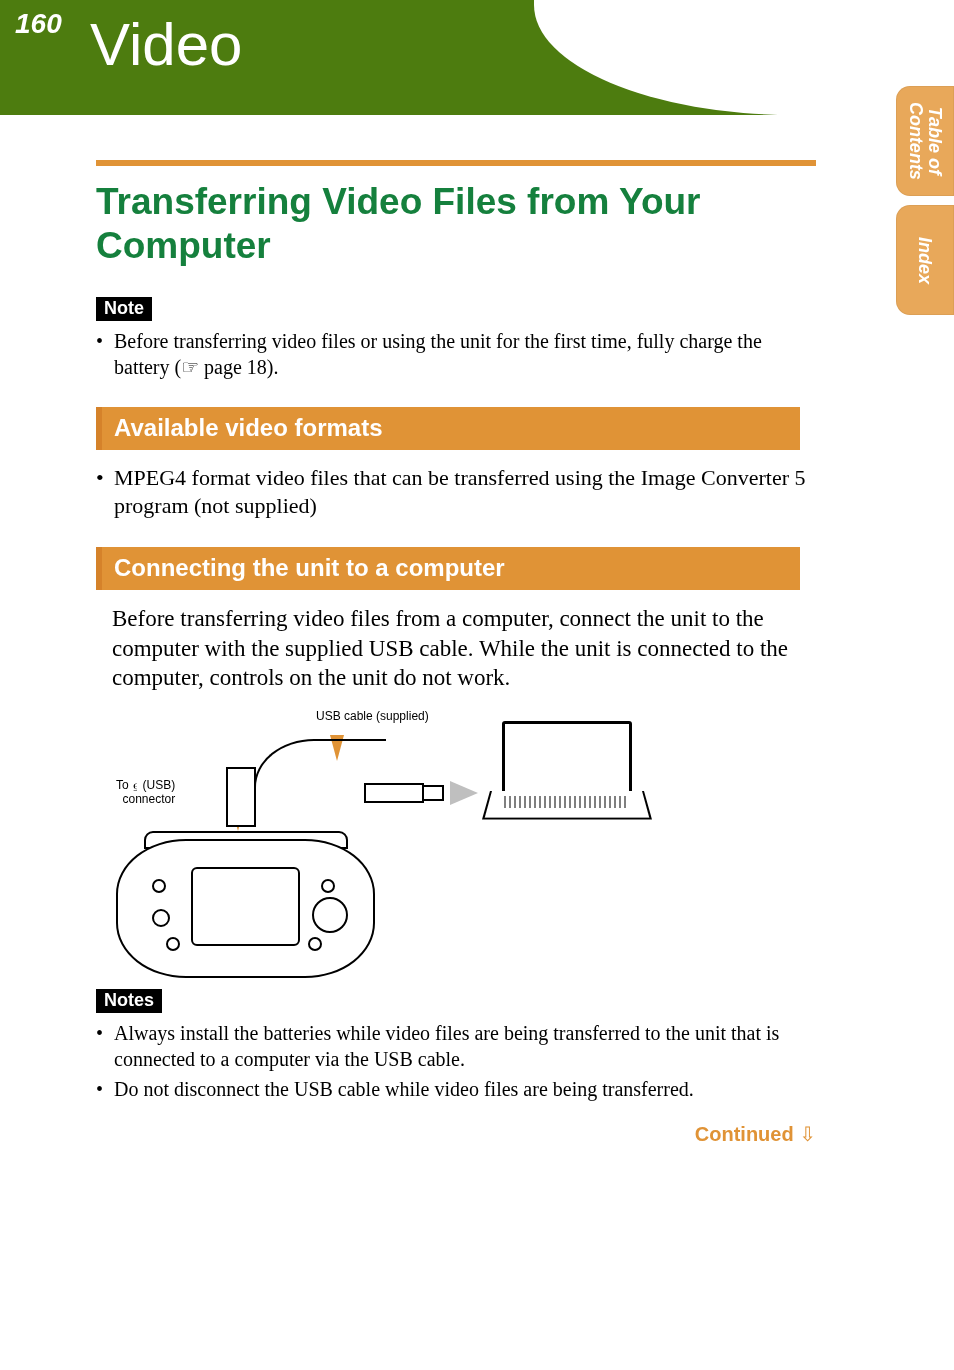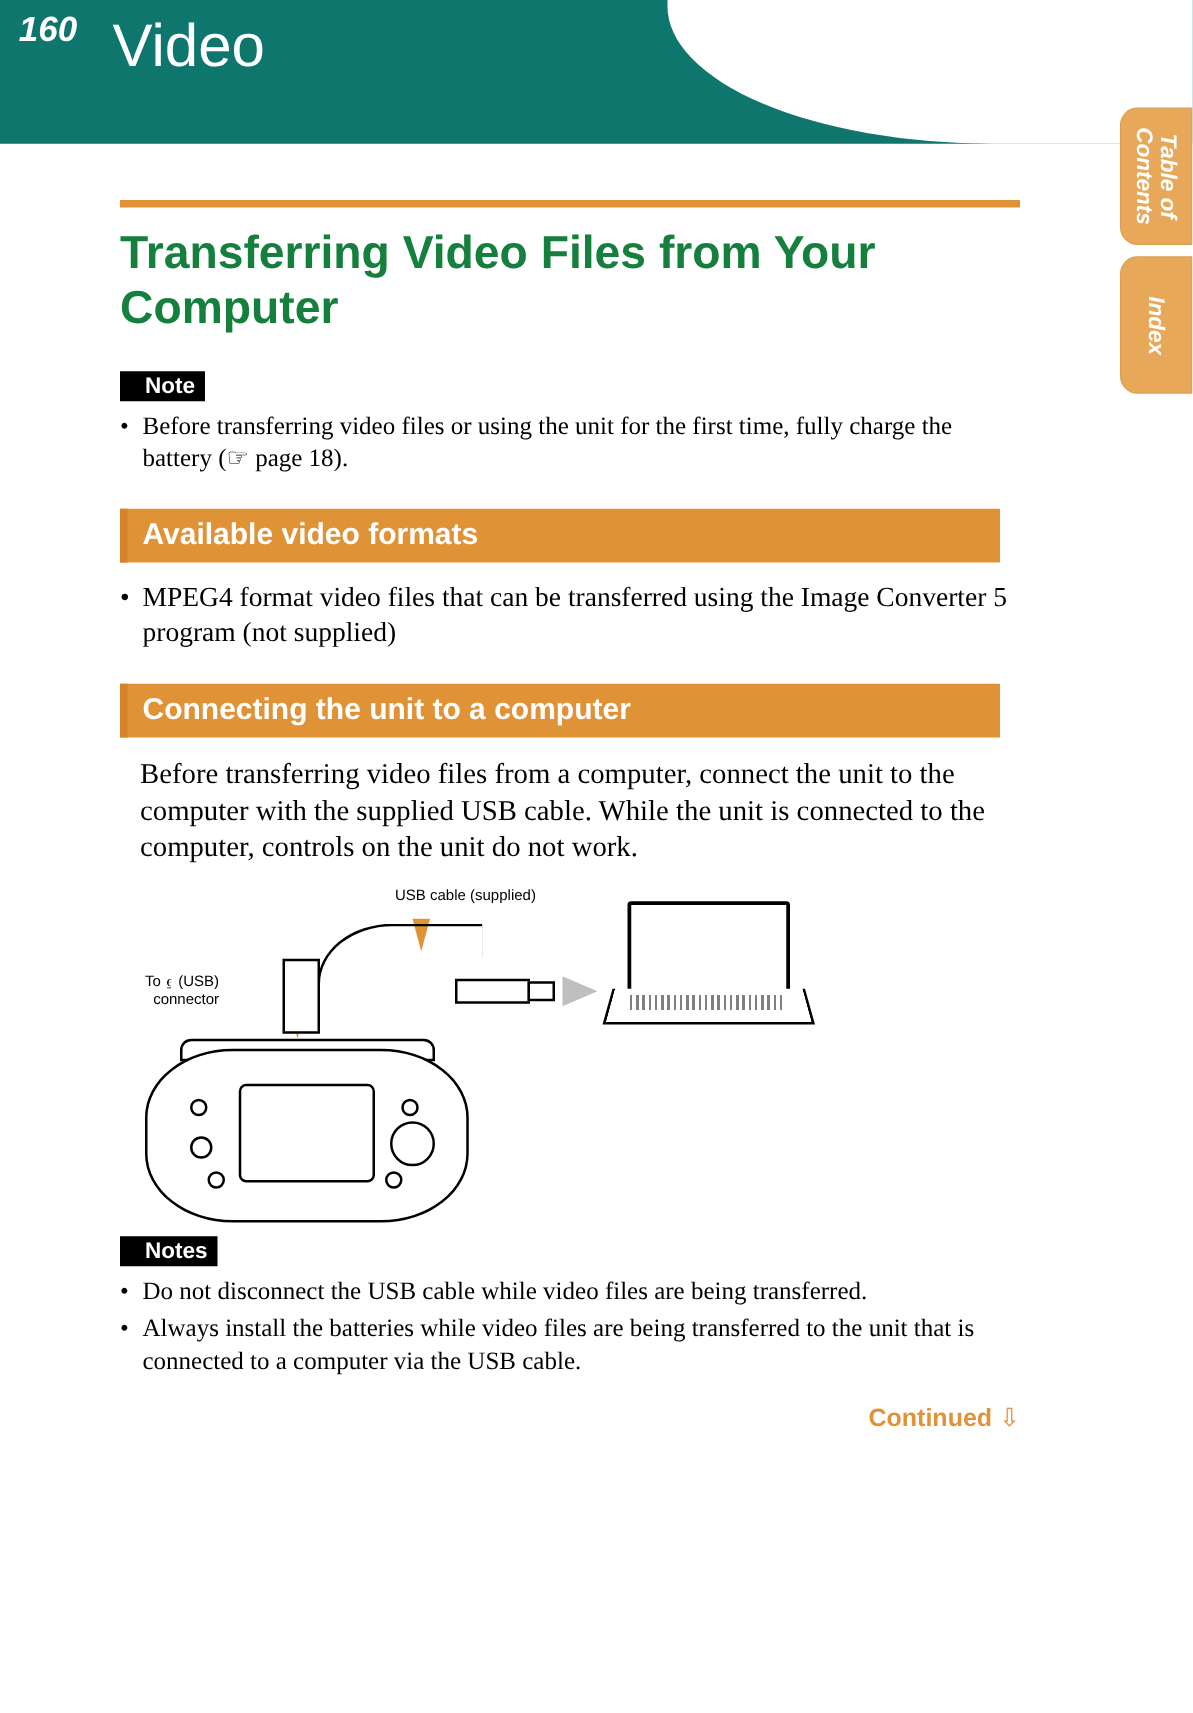--- a/index.html
+++ b/index.html
@@ -11,40 +11,40 @@
     font-family: "Times New Roman", Times, serif;
     color: #000;
     position: relative;
     overflow: hidden;
   }
 
   
   .banner {
     width: 954px;
     height: 115px;
-    background: #0f766e;
+    background: #4d7c0f;
     position: relative;
   }
   .banner .page-number {
     position: absolute;
     top: 8px;
     left: 15px;
     color: #ffffff;
     font-family: Arial, Helvetica, sans-serif;
     font-weight: bold;
     font-size: 28px;
     font-style: italic;
   }
   .banner .section-title {
     position: absolute;
     top: 10px;
     left: 90px;
     color: #ffffff;
     font-family: Arial, Helvetica, sans-serif;
-    font-size: 48px;
+    font-size: 60px;
     font-weight: 400;
   }
   
   .swoosh {
     position: absolute;
     top: 0;
     right: 0;
     width: 420px;
     height: 115px;
     background: #ffffff;
@@ -102,21 +102,21 @@
     margin: 0 0 30px 0;
   }
 
   .note-badge {
     display: inline-block;
     background: #000;
     color: #fff;
     font-family: Arial, Helvetica, sans-serif;
     font-weight: bold;
     font-size: 18px;
-    padding: 1px 8px 2px 20px;
+    padding: 1px 8px 2px 8px;
     margin-bottom: 6px;
   }
 
   ul.bullets {
     list-style: none;
     margin: 0 0 20px 0;
     padding: 0;
     font-size: 22px;
     line-height: 1.3;
   }
@@ -380,21 +380,21 @@
     <div class="device-dot d1"></div>
     <div class="device-dot d2"></div>
     <div class="device-dot d3"></div>
     <div class="device-dot d4"></div>
     <div class="device-dot d5"></div>
     <div class="device-pad"></div>
   </div>
 
   <div class="note-badge">Notes</div>
   <ul class="bullets small">
+    <li>Always install the batteries while video files are being transferred to the unit that is connected to a computer via the USB cable.</li>
     <li>Do not disconnect the USB cable while video files are being transferred.</li>
-    <li>Always install the batteries while video files are being transferred to the unit that is connected to a computer via the USB cable.</li>
   </ul>
 
   <div class="continued">
     <span>Continued</span>
     <span class="down">⇩</span>
   </div>
 </div>
 
 </body></html>

